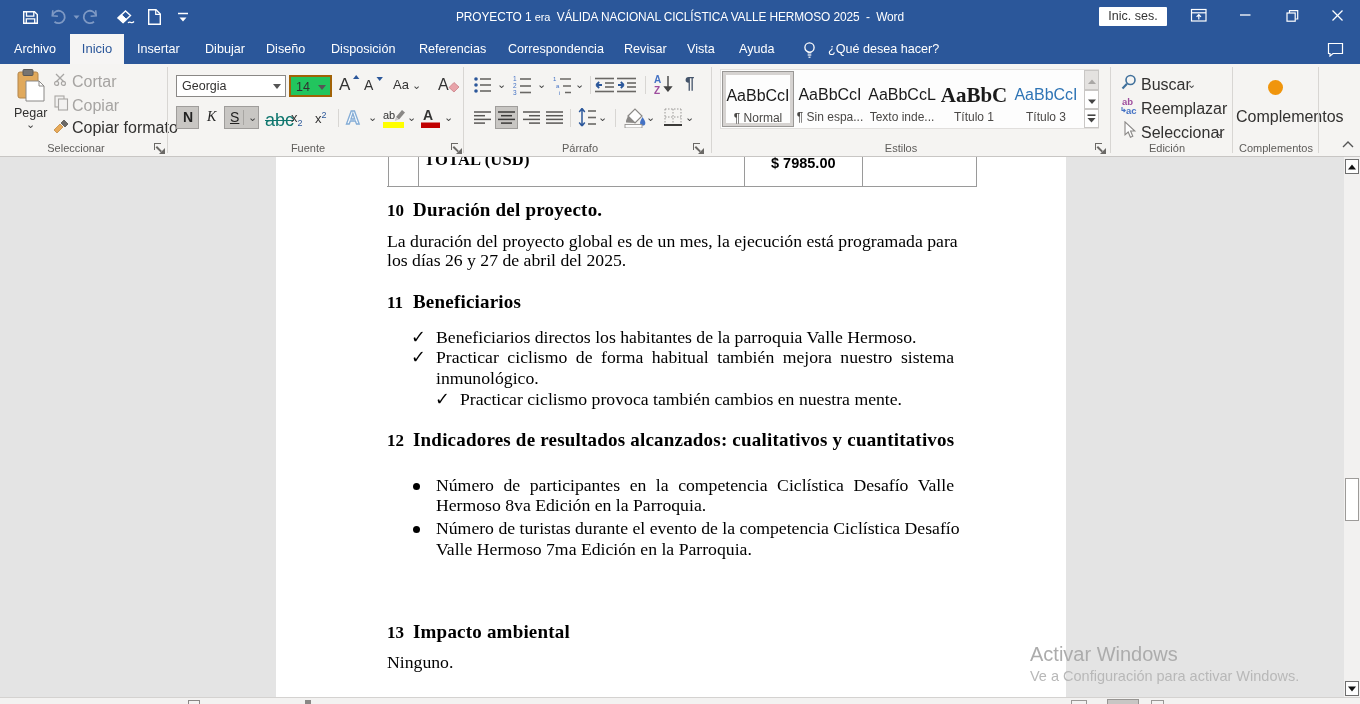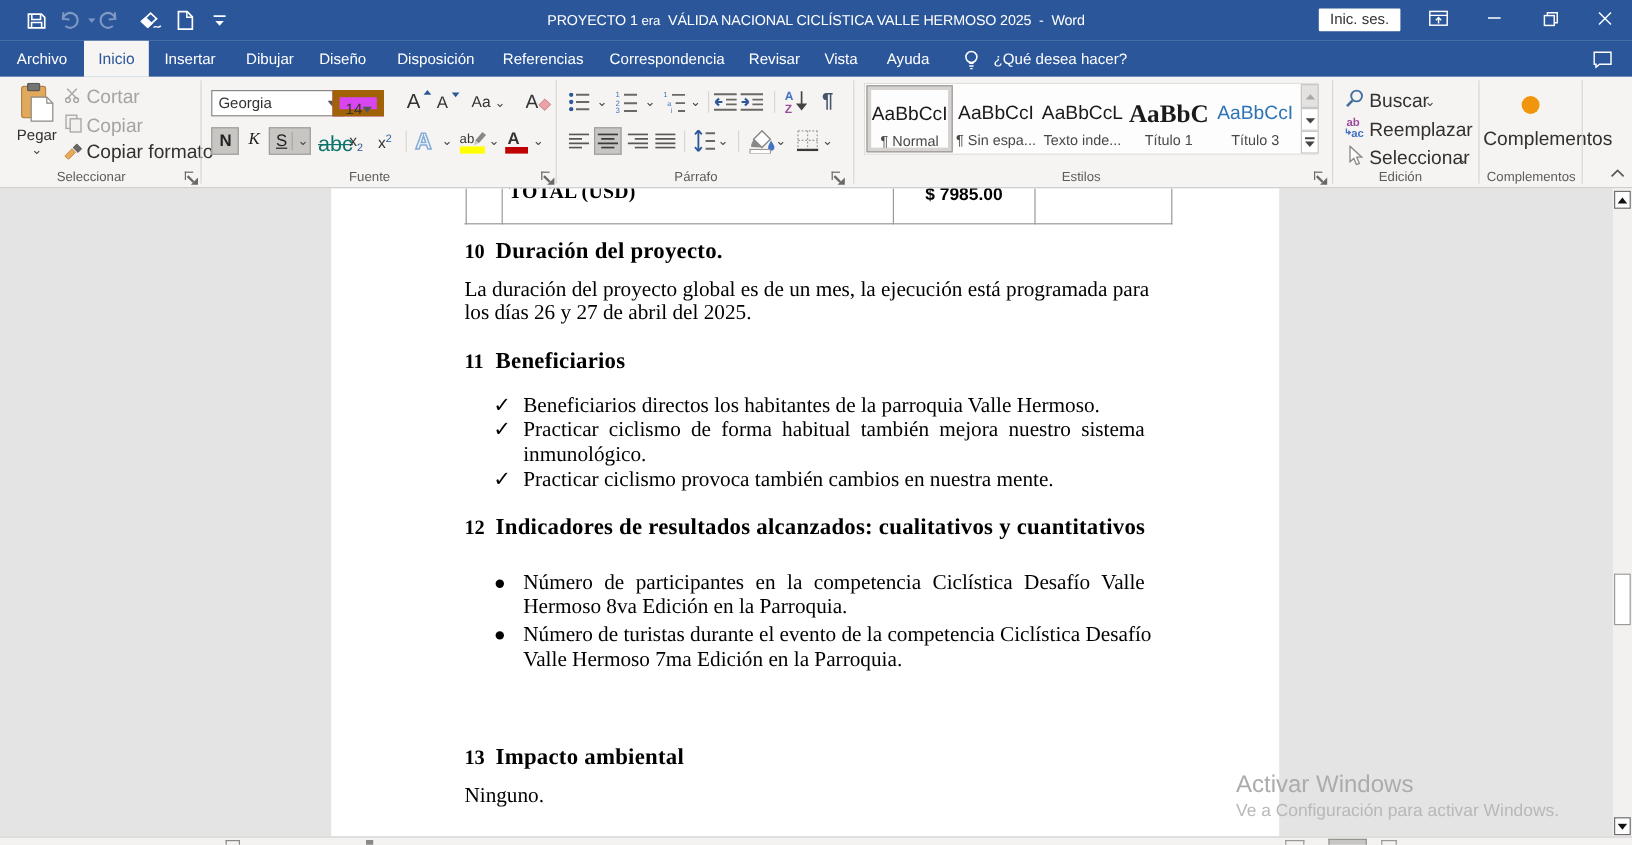--- a/index.html
+++ b/index.html
@@ -181,21 +181,21 @@
     <div class="glabel" style="left:20px;width:112px;">Seleccionar</div>
     <div class="launcher" style="left:154px;">
         <i></i>
       </div>
     <div class="gdiv" style="left:167px;"></div>
 
     <div style="position:absolute;left:176px;top:11px;width:110px;height:22px;background:#fff;border:1px solid #8a8886;">
       <div class="rtext" style="left:5px;top:3px;font-size:12.5px;">Georgia</div>
       <div style="position:absolute;right:4px;top:8px;width:0;height:0;border-left:4px solid transparent;border-right:4px solid transparent;border-top:5px solid #555;"></div>
     </div>
-    <div style="position:absolute;left:277px;top:11px;width:43px;height:22px;background:#d946ef;border:6px solid #a16207;">
+    <div style="position:absolute;left:289px;top:11px;width:43px;height:22px;background:#22c55e;border:2px solid #a16207;">
       <div class="rtext" style="left:5px;top:3px;font-size:12.5px;">14</div>
       <div style="position:absolute;right:4px;top:8px;width:0;height:0;border-left:4px solid transparent;border-right:4px solid transparent;border-top:5px solid #555;"></div>
     </div>
     <svg style="position:absolute;left:338px;top:9px;" width="22" height="20" viewBox="0 0 22 20">
       <text x="1" y="17" font-size="17" fill="#333" font-family="Liberation Sans">A</text>
       <path d="M15 6 l3.2-4 3.2 4z" fill="#2b579a"></path>
     </svg>
     <svg style="position:absolute;left:363px;top:11px;" width="21" height="18" viewBox="0 0 21 18">
       <text x="1" y="15" font-size="14" fill="#333" font-family="Liberation Sans">A</text>
       <path d="M13.5 2 l3.2 4 3.2-4z" fill="#2b579a"></path>
@@ -450,21 +450,21 @@
     <div class="doc" style="position:absolute;left:424px;top:-7px;font-weight:bold;font-size:16.5px;letter-spacing:0.2px;">TOTAL (USD)</div>
     <div style="position:absolute;left:771px;top:-2px;font-weight:bold;font-size:14.5px;font-family:'Liberation Sans',sans-serif;">$ 7985.00</div>
 
     <div class="doc h" style="top:41.6px;"><span class="num">10</span>Duración del proyecto.</div>
     <div class="doc b just" style="top:73.8px;">La duración del proyecto global es de un mes, la ejecución está programada para</div>
     <div class="doc b" style="top:93px;">los días 26 y 27 de abril del 2025.</div>
     <div class="doc h" style="top:134px;"><span class="num">11</span>Beneficiarios</div>
     <div class="doc b li just" style="top:189.8px;"><span class="mark">✓</span>Practicar ciclismo de forma habitual también mejora nuestro sistema</div>
     <div class="doc b li" style="top:169.8px;"><span class="mark">✓</span>Beneficiarios directos los habitantes de la parroquia Valle Hermoso.</div>
     <div class="doc b li2" style="top:211.3px;">inmunológico.</div>
-    <div class="doc b li" style="top:231.5px;"><span class="mark">✓</span>Practicar ciclismo provoca también cambios en nuestra mente.</div>
+    <div class="doc b li" style="top:231.5px;margin-left:24px;"><span class="mark">✓</span>Practicar ciclismo provoca también cambios en nuestra mente.</div>
     <div class="doc h" style="top:272.2px;"><span class="num">12</span>Indicadores de resultados alcanzados: cualitativos y cuantitativos</div>
     <div class="doc b li just" style="top:317.7px;"><span class="mark"><i class="dot"></i></span>Número de participantes en la competencia Ciclística Desafío Valle</div>
     <div class="doc b li2" style="top:337.5px;">Hermoso 8va Edición en la Parroquia.</div>
     <div class="doc b li just" style="top:360.7px;"><span class="mark"><i class="dot"></i></span>Número de turistas durante el evento de la competencia Ciclística Desafío</div>
     <div class="doc b li2" style="top:382.2px;">Valle Hermoso 7ma Edición en la Parroquia.</div>
     <div class="doc h" style="top:463.8px;"><span class="num">13</span>Impacto ambiental</div>
     <div class="doc b" style="top:495.4px;">Ninguno.</div>
 
     <div style="position:absolute;left:1030px;top:486px;font-size:20px;color:#acacac;">Activar Windows</div>
     <div style="position:absolute;left:1030px;top:511px;font-size:14.5px;color:#b8b8b8;">Ve a Configuración para activar Windows.</div>

